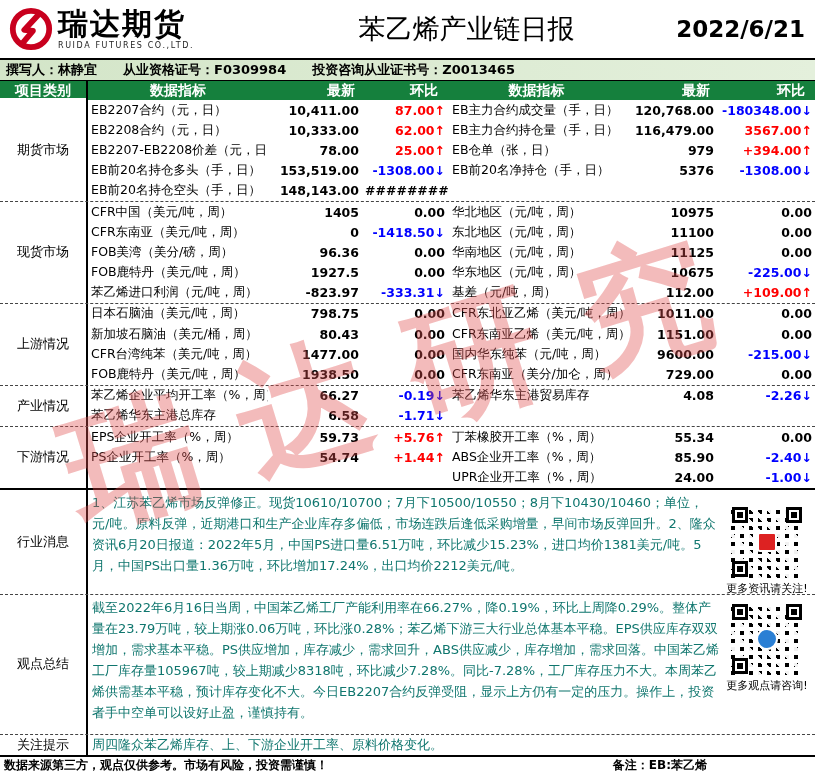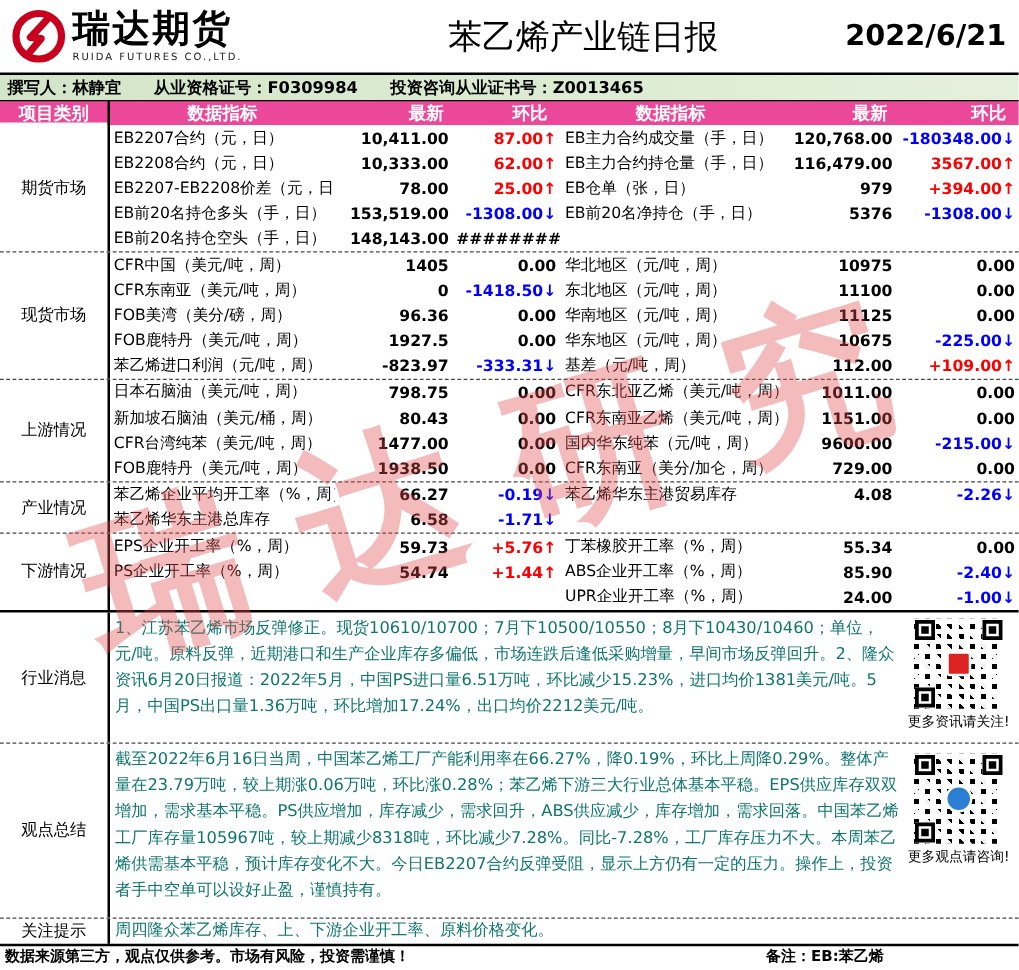--- a/index.html
+++ b/index.html
@@ -13,21 +13,21 @@
   .brand-name { font-size:30px; font-weight:bold; color:#000; letter-spacing:2px; line-height:30px; }
   .brand-sub { font-size:8px; color:#222; letter-spacing:1.6px; margin-top:2px; }
   .report-title { flex:1; text-align:center; font-size:27px; font-weight:normal; color:#000; }
   .report-date { width:140px; text-align:right; padding-right:10px; font-size:23px; font-weight:bold; }
 
   
   .byline { height:22px; background:linear-gradient(90deg,#d3e5c8,#e4f0dc); border-top:2px solid #000;
             display:flex; align-items:center; gap:26px; padding-left:6px; font-size:13px; font-weight:bold; }
 
   
-  .thead { height:20px; background:#ec4899; border-top:1px solid #000; display:grid;
+  .thead { height:20px; background:#15803d; border-top:1px solid #000; display:grid;
            grid-template-columns:88px 180px 97px 83px 177px 95px 95px; color:#fff; font-size:14px; font-weight:bold; }
   .thead .h { display:flex; align-items:center; justify-content:center; }
   .thead .h.first { border-right:2px solid #000; box-shadow:inset 0 -2px 0 #fff; }
   .thead .h.num { justify-content:flex-end; padding-right:10px; }
 
   
   .group { display:flex; border-top:1px dashed #444; }
   .group.first { border-top:none; }
   .cat { width:88px; border-right:2px solid #000; display:flex; align-items:center; justify-content:center;
          font-size:13px; color:#000; }
@@ -287,21 +287,21 @@
             <div class="c val">24.00</div>
             <div class="c chg t-down">-1.00↓</div>
           </div>
         </div>
       </div>
     </div>
 
   <div class="textsec sec-news">
     <div class="cat">行业消息</div>
     <div class="content">1、江苏苯乙烯市场反弹修正。现货10610/10700；7月下10500/10550；8月下10430/10460；单位，元/吨。原料反弹，近期港口和生产企业库存多偏低，市场连跌后逢低采购增量，早间市场反弹回升。2、隆众资讯6月20日报道：2022年5月，中国PS进口量6.51万吨，环比减少15.23%，进口均价1381美元/吨。5月，中国PS出口量1.36万吨，环比增加17.24%，出口均价2212美元/吨。</div>
-    <div class="qrbox" style="top:5px;">
+    <div class="qrbox" style="top:16px;">
       <div class="qr">
         <div class="fp tl"></div>
         <div class="fp tr"></div>
         <div class="fp bl"></div>
         <div class="qr-logo-red"></div>
       </div>
       <div class="qr-caption">更多资讯请关注!</div>
     </div>
   </div>
 

